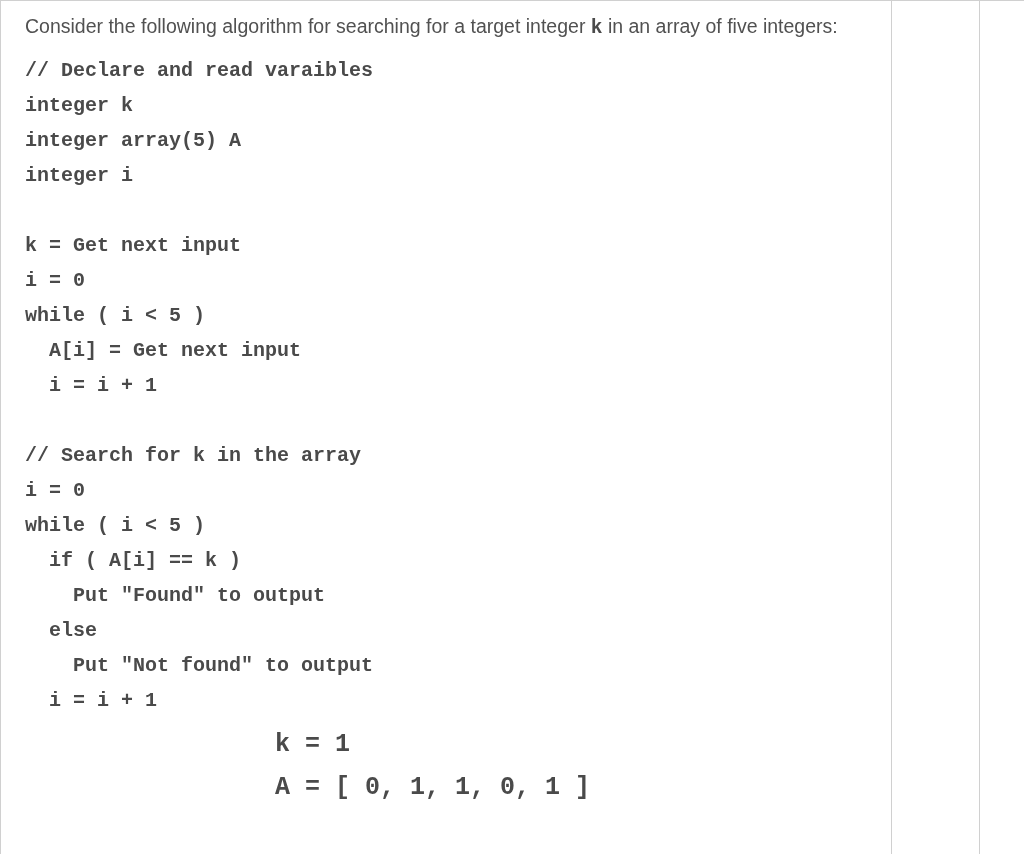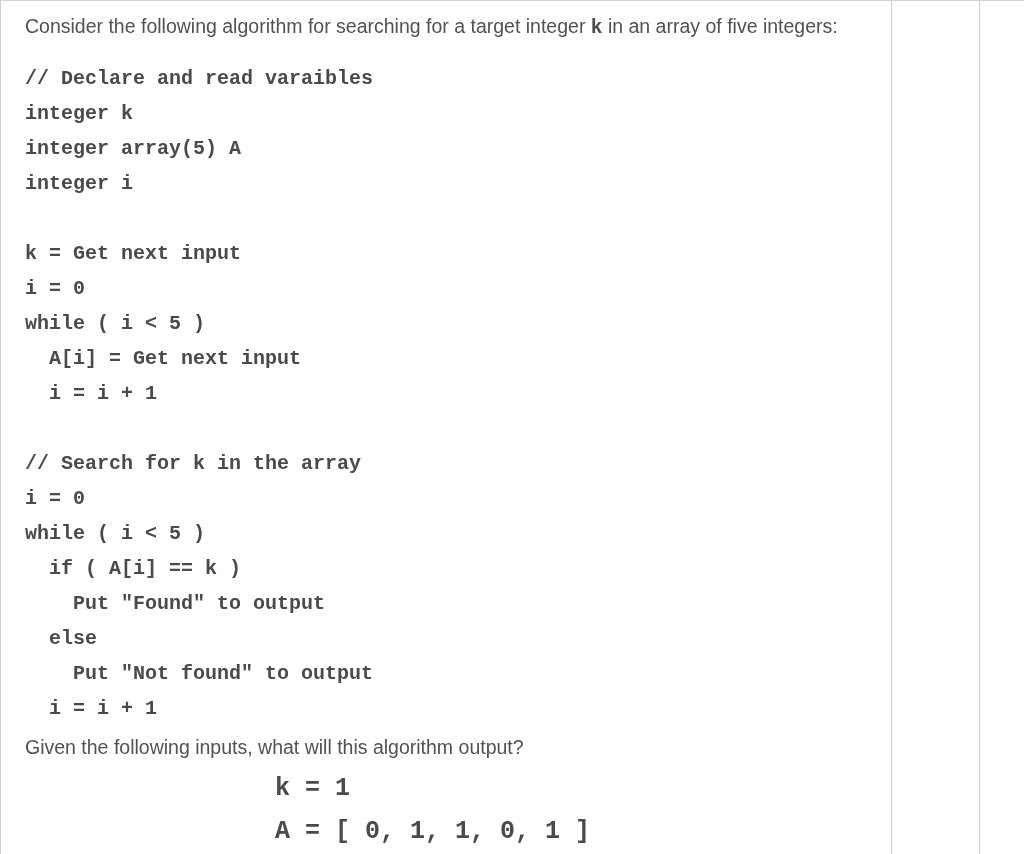--- a/index.html
+++ b/index.html
@@ -38,21 +38,21 @@
       font-weight: 600;
       color: #4a4a4a;
     }
     .code-block {
       font-family: "Courier New", Courier, monospace;
       font-size: 20px;
       line-height: 1.75;
       color: #4a4a4a;
       white-space: pre;
       font-weight: 600;
-      margin-top: 18px;
+      margin-top: 10px;
     }
     .sidebar-line {
       position: absolute;
       right: 44px;
       top: 0;
       bottom: 0;
       width: 1px;
       background: #d0d0d0;
     }
     .given-inputs {
@@ -91,19 +91,18 @@
 <span></span>
 <span>// Search for k in the array</span>
 <span>i = 0</span>
 <span>while ( i &lt; 5 )</span>
 <span>  if ( A[i] == k )</span>
 <span>    Put "Found" to output</span>
 <span>  else</span>
 <span>    Put "Not found" to output</span>
 <span>  i = i + 1</span></div>
 
-    <p class="prose-text" style="margin-top:6px;">Given the following inputs, what will this algorithm output?</p>
 
     <div class="given-inputs"><span>k = 1</span>
 <span>A = [ 0, 1, 1, 0, 1 ]</span></div>
 
   </div>
 </div>
 
 </body></html>

